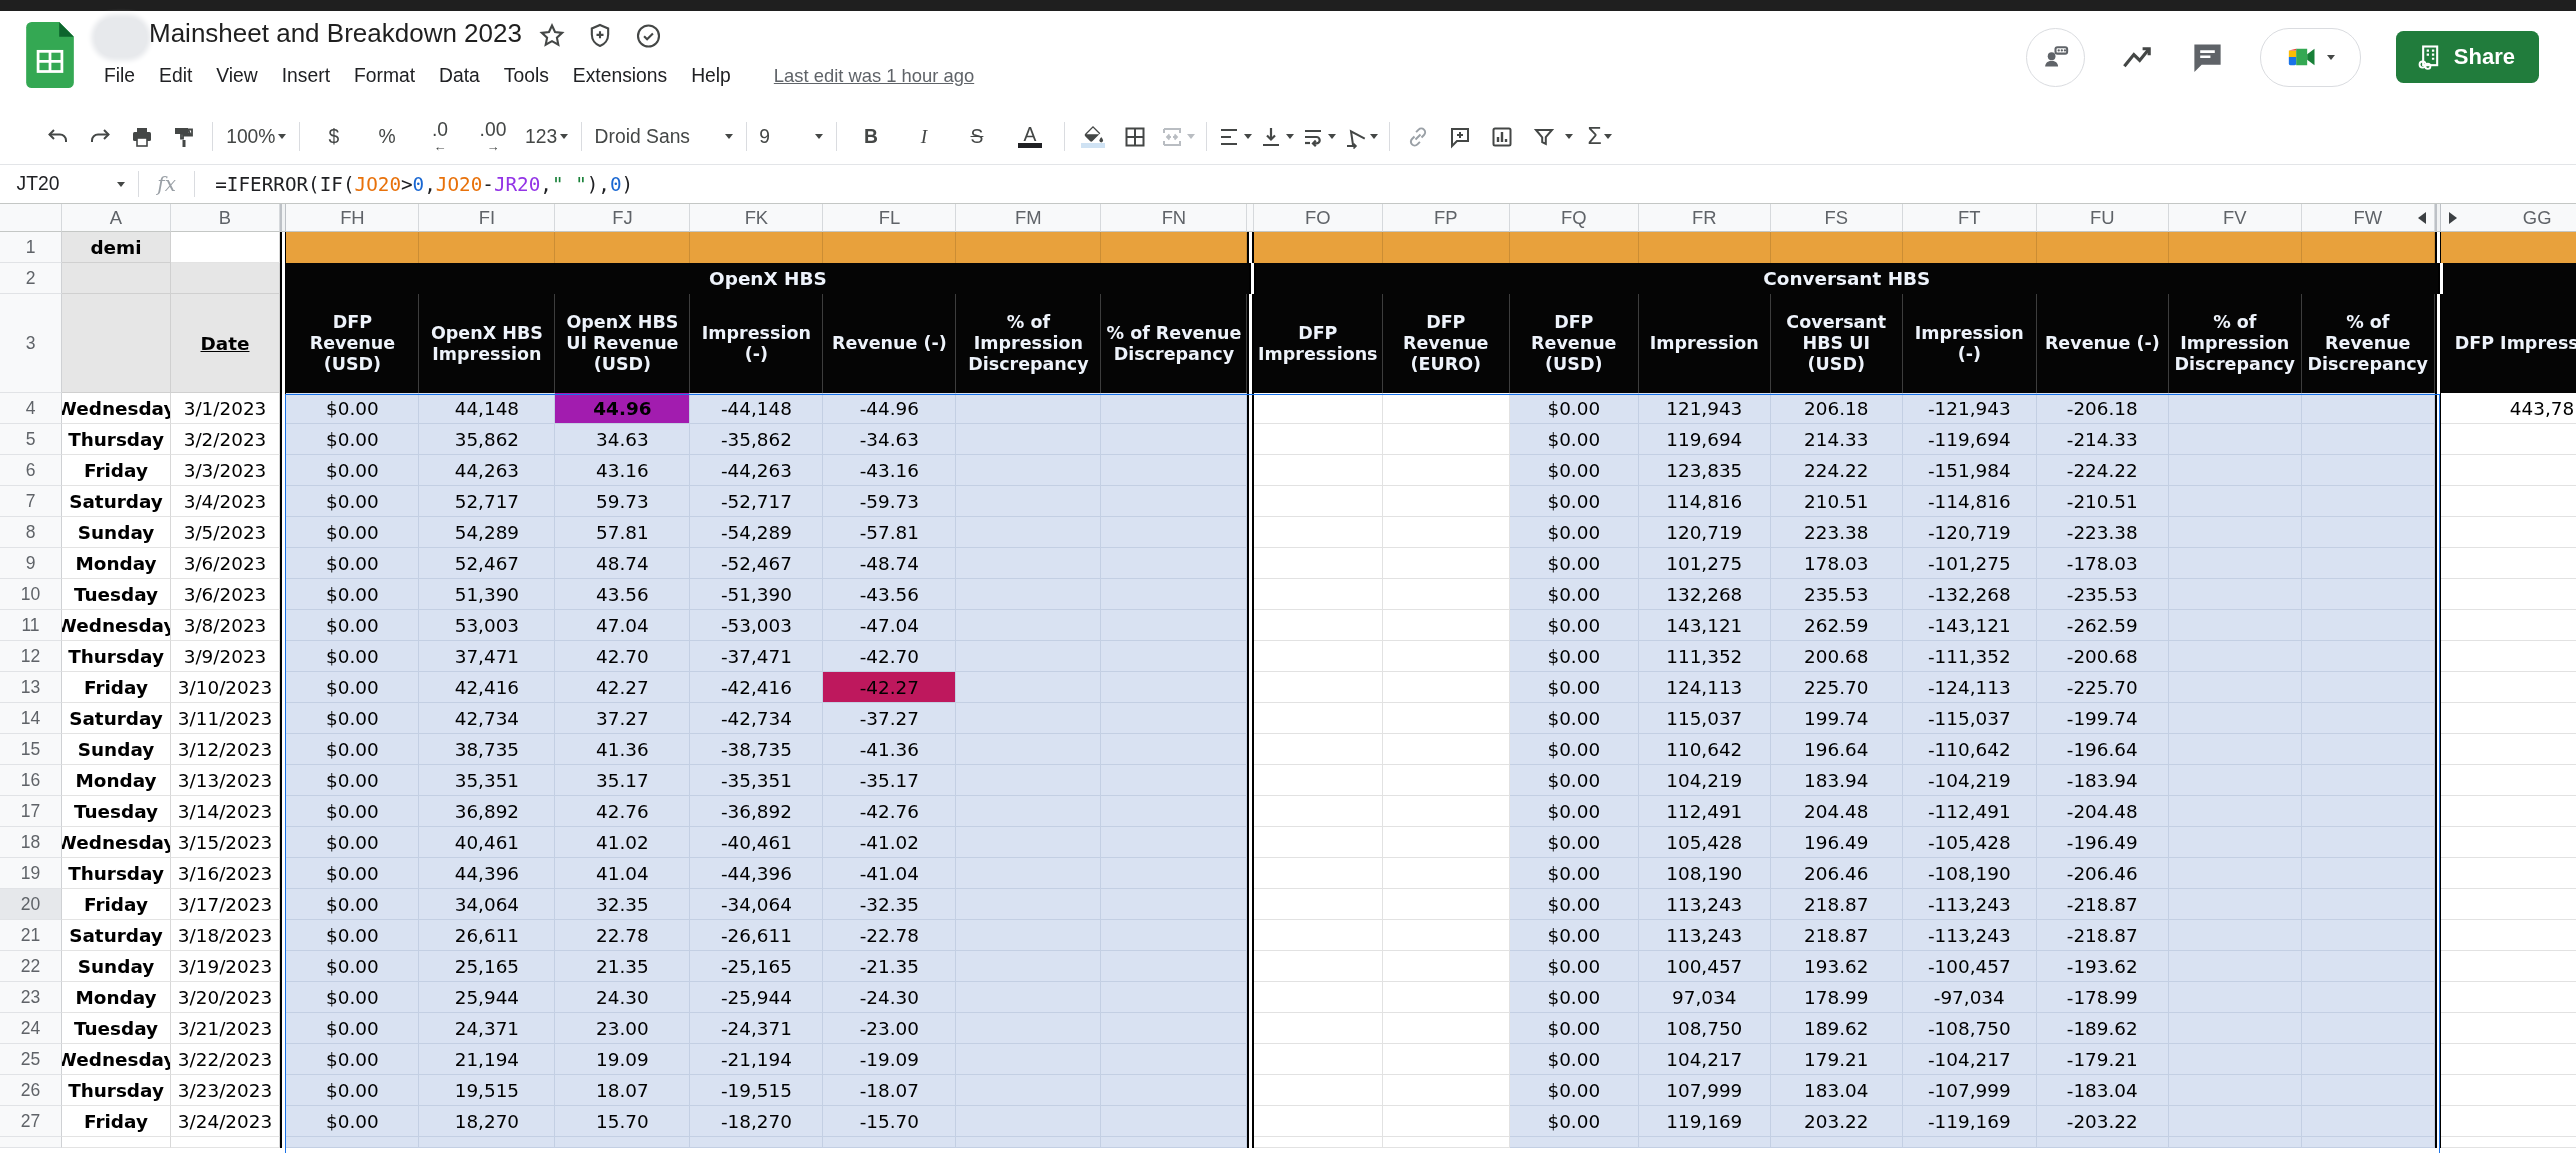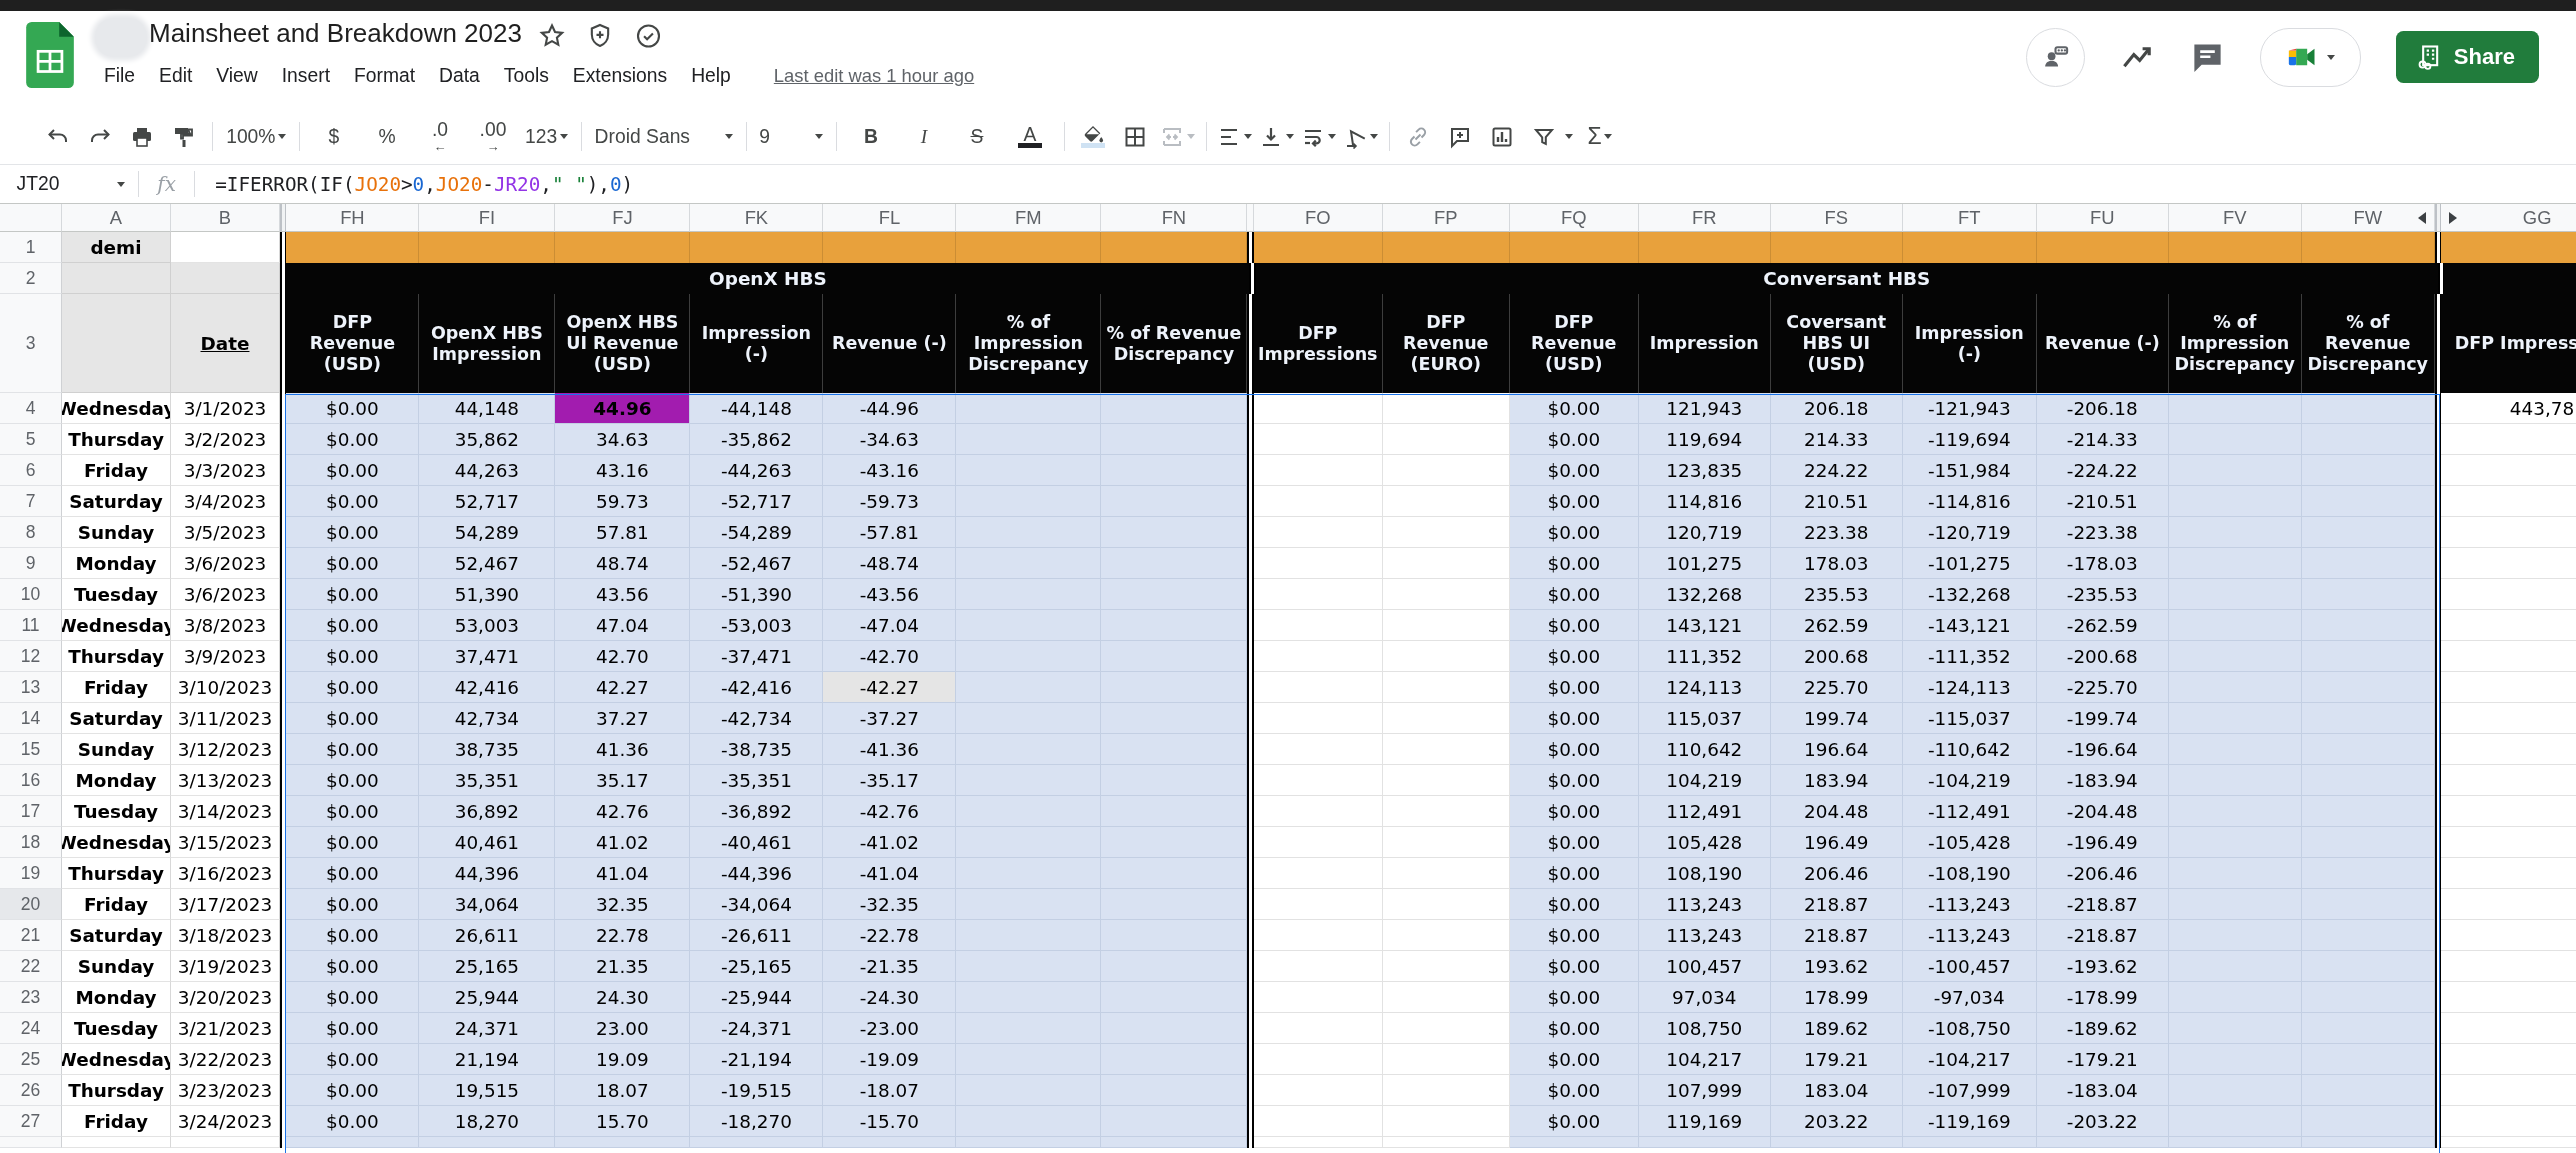--- a/index.html
+++ b/index.html
@@ -648,21 +648,21 @@
       </div>
       <div class="grow h34">
         <div class="cell gut" style="width: 62px;">13</div>
         <div class="cell abcell day" style="width: 109px;">Friday</div>
         <div class="cell abcell datecell" style="width: 109px;">3/10/2023</div>
         <div class="cell split" style="width: 6.4px;"></div>
         <div class="cell bluecell" style="width: 133px; background: rgb(217, 226, 242);">$0.00</div>
         <div class="cell bluecell" style="width: 136px; background: rgb(217, 226, 242);">42,416</div>
         <div class="cell bluecell" style="width: 135px; background: rgb(217, 226, 242);">42.27</div>
         <div class="cell bluecell" style="width: 133px; background: rgb(217, 226, 242);">-42,416</div>
-        <div class="cell bluecell" style="width: 133px; background: #e5e5e5;">-42.27</div>
+        <div class="cell bluecell" style="width: 133px; background: #be185d;">-42.27</div>
         <div class="cell bluecell" style="width: 145px; background: rgb(217, 226, 242);"></div>
         <div class="cell bluecell" style="width: 146px; background: rgb(217, 226, 242);"></div>
         <div class="cell split" style="width: 6.4px;"></div>
         <div class="cell whitecell" style="width: 129px;"></div>
         <div class="cell whitecell" style="width: 127px;"></div>
         <div class="cell bluecell" style="width: 129px; background: rgb(217, 226, 242);">$0.00</div>
         <div class="cell bluecell" style="width: 132px; background: rgb(217, 226, 242);">124,113</div>
         <div class="cell bluecell" style="width: 132px; background: rgb(217, 226, 242);">225.70</div>
         <div class="cell bluecell" style="width: 134px; background: rgb(217, 226, 242);">-124,113</div>
         <div class="cell bluecell" style="width: 132px; background: rgb(217, 226, 242);">-225.70</div>

